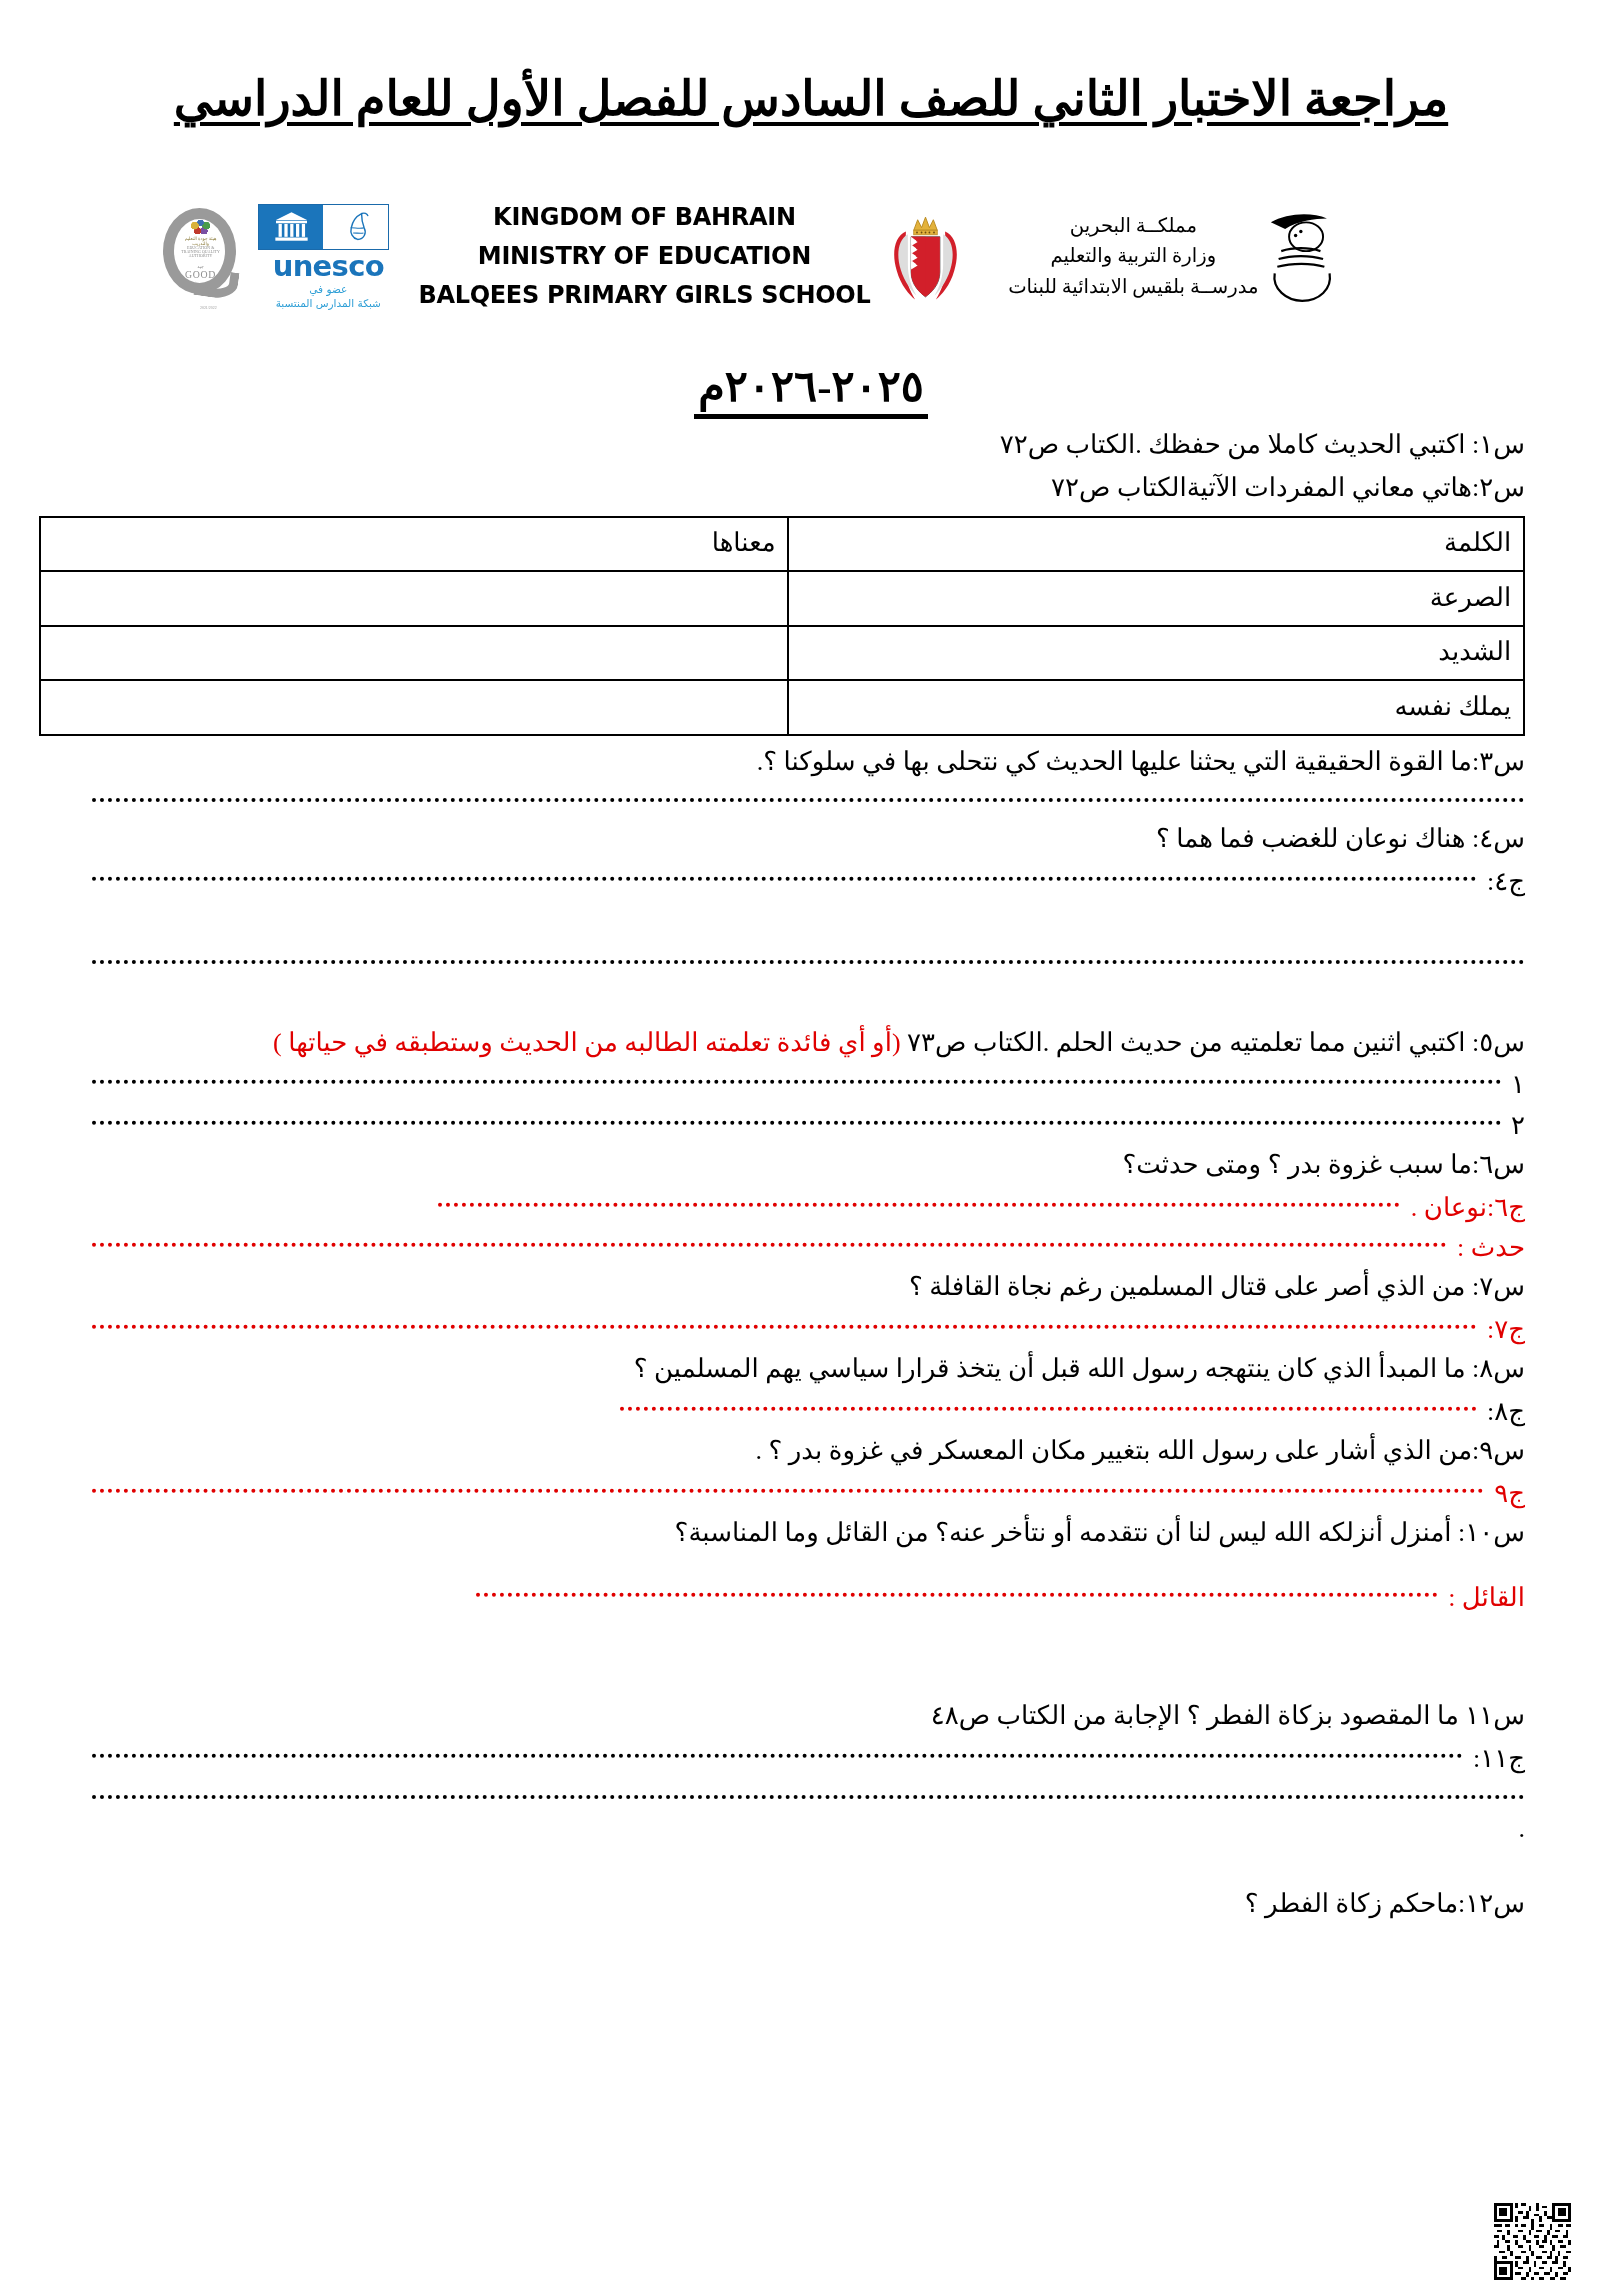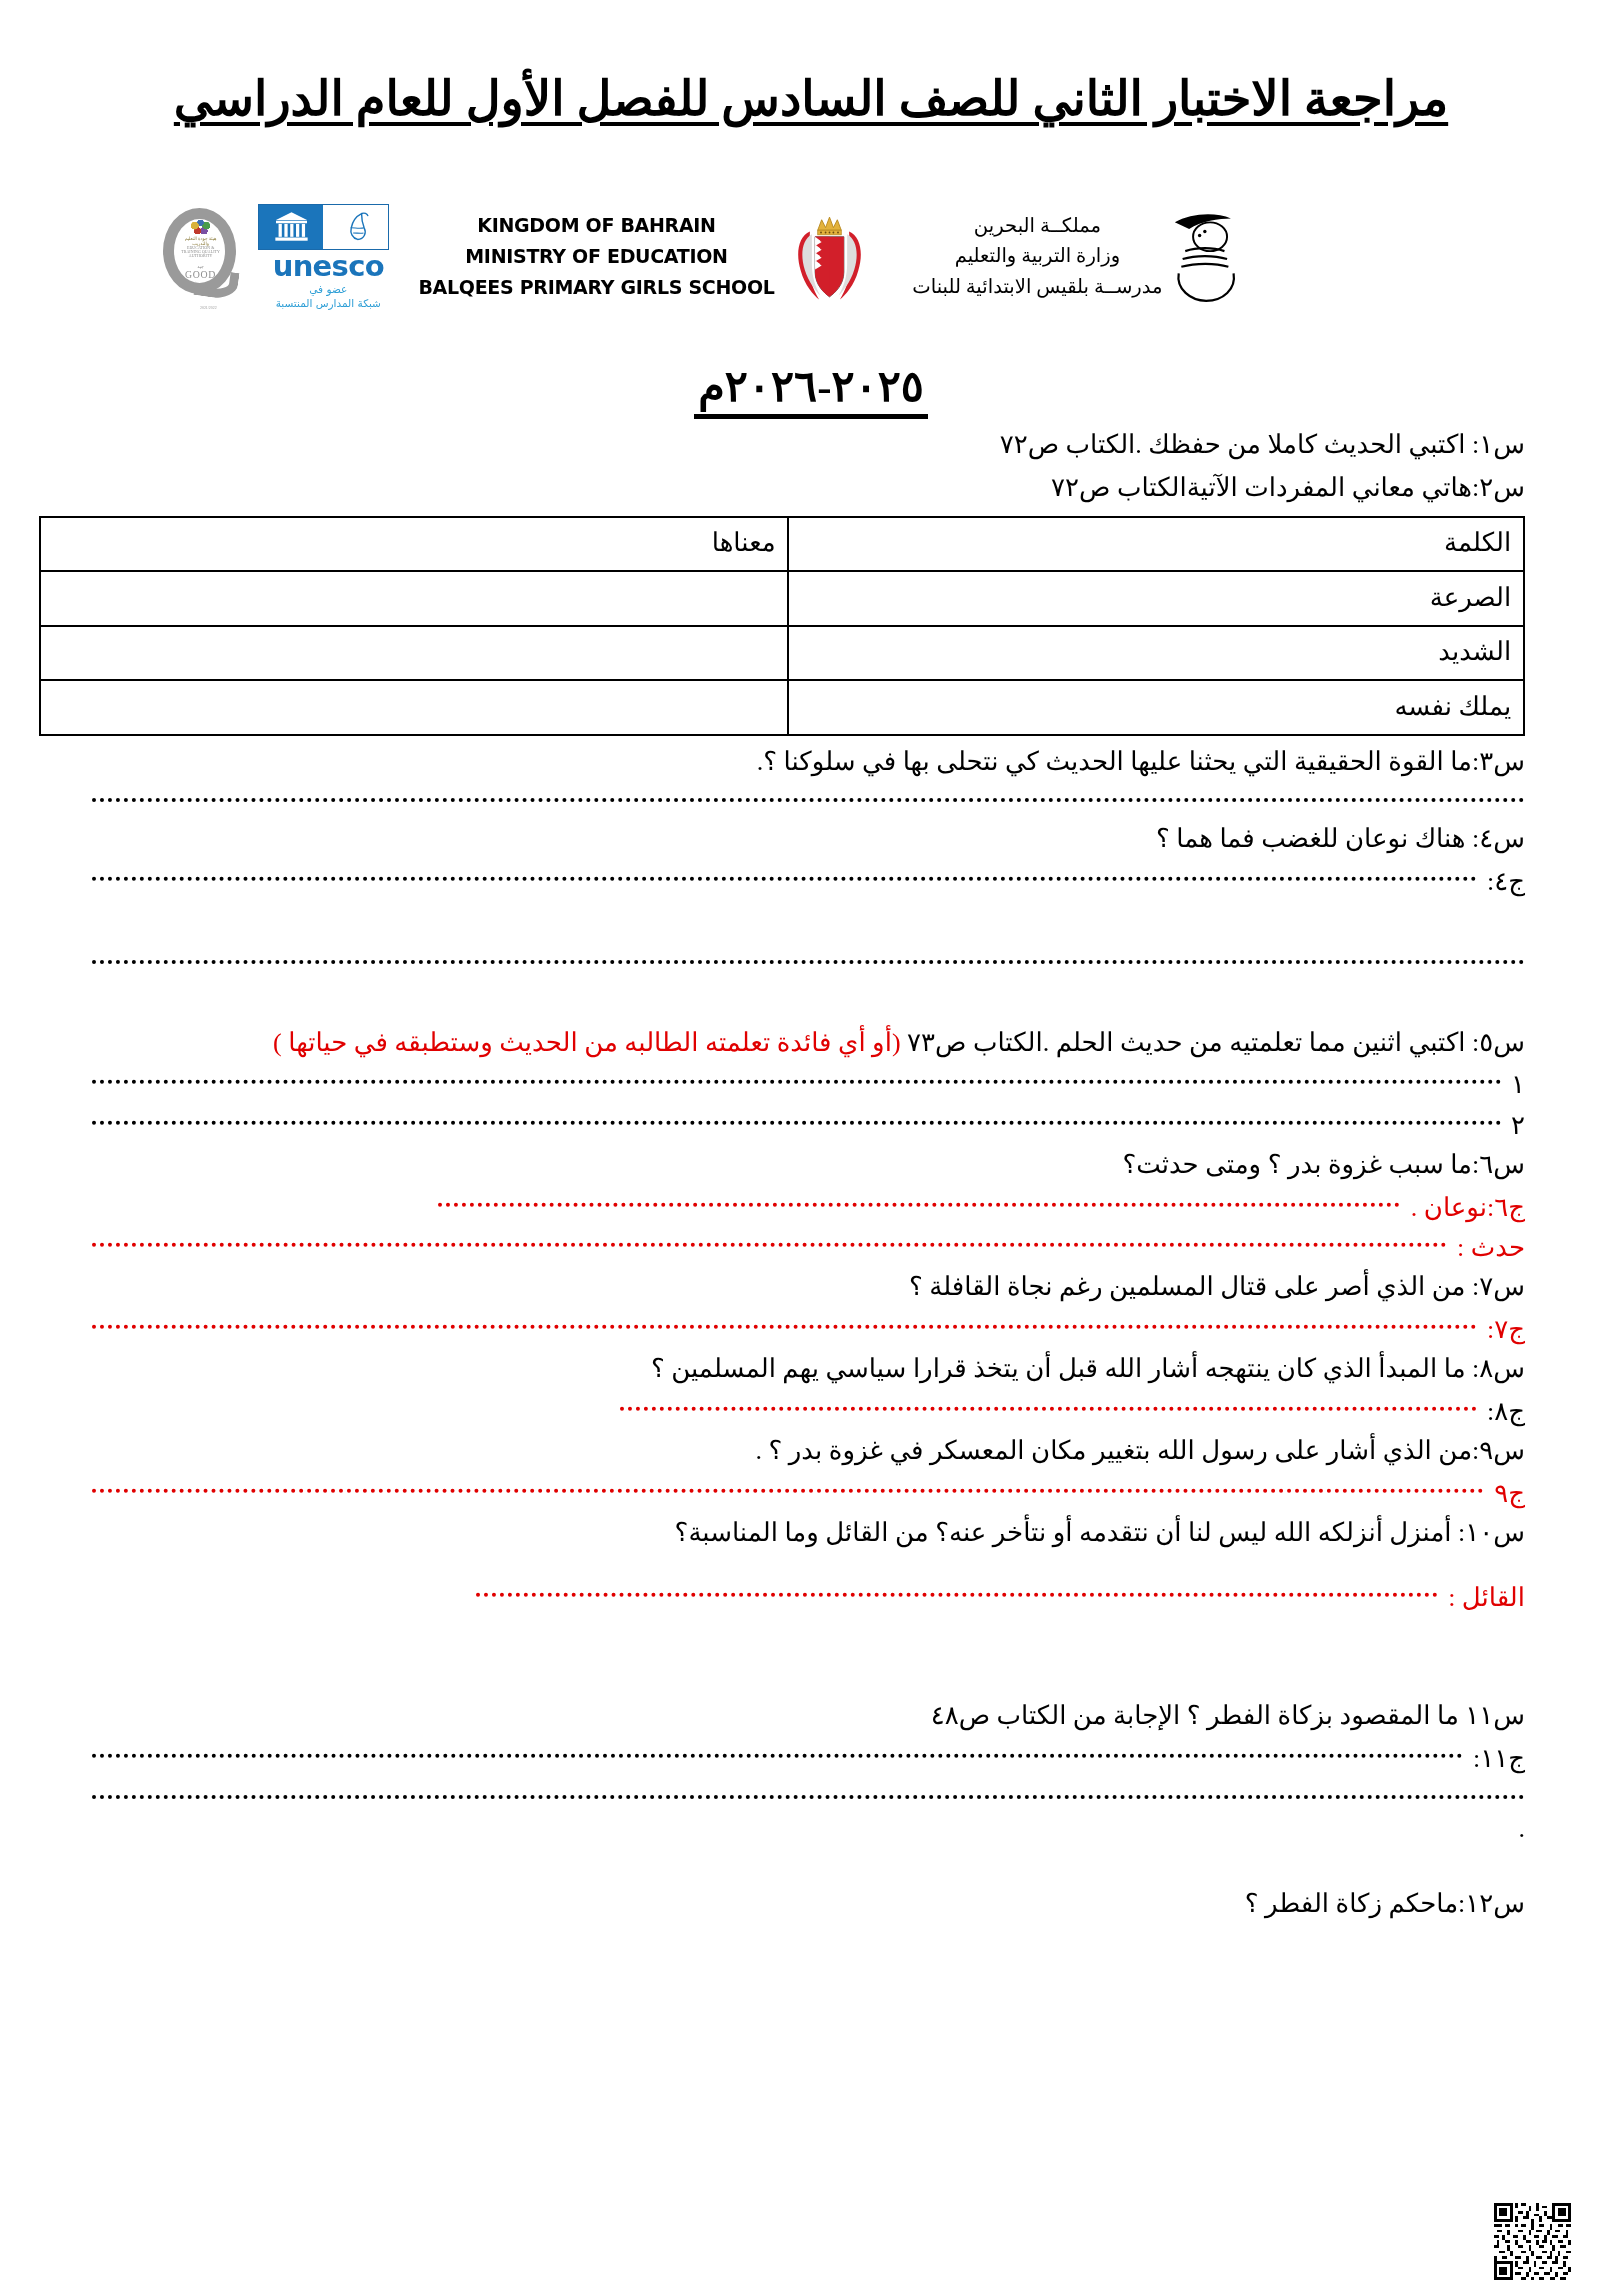--- a/index.html
+++ b/index.html
@@ -151,21 +151,21 @@
     margin-top: 2px;
     direction: rtl;
     font-family: "DejaVu Sans", sans-serif;
   }
 
   
   .en-block {
     flex: 0 0 auto;
     font-family: "DejaVu Sans", sans-serif;
     font-weight: bold;
-    font-size: 19px;
+    font-size: 24px;
     line-height: 1.62;
     letter-spacing: -0.3px;
     text-align: center;
     color: #000;
     margin-inline-end: 15.7px;
     white-space: nowrap;
   }
 
   
   .emblem {
@@ -471,21 +471,21 @@
       <span class="lbl red">حدث :</span>
       <span class="fill red-dots"></span>
     </div>
 
     <div class="q-line">س٧: من الذي أصر على قتال المسلمين رغم نجاة القافلة ؟</div>
     <div class="row-label">
       <span class="lbl red">ج٧:</span>
       <span class="fill red-dots"></span>
     </div>
 
-    <div class="q-line">س٨: ما المبدأ الذي كان ينتهجه أشار الله قبل أن يتخذ قرارا سياسي  يهم المسلمين ؟</div>
+    <div class="q-line">س٨: ما المبدأ الذي كان ينتهجه رسول الله قبل أن يتخذ قرارا سياسي  يهم المسلمين ؟</div>
     <div class="row-label">
       <span class="lbl black">ج٨:</span>
       <span class="fill red-dots shorter"></span>
     </div>
 
     <div class="q-line">س٩:من الذي أشار على رسول الله بتغيير مكان المعسكر في غزوة بدر ؟ .</div>
     <div class="row-label">
       <span class="lbl red">ج٩</span>
       <span class="fill red-dots"></span>
     </div>

